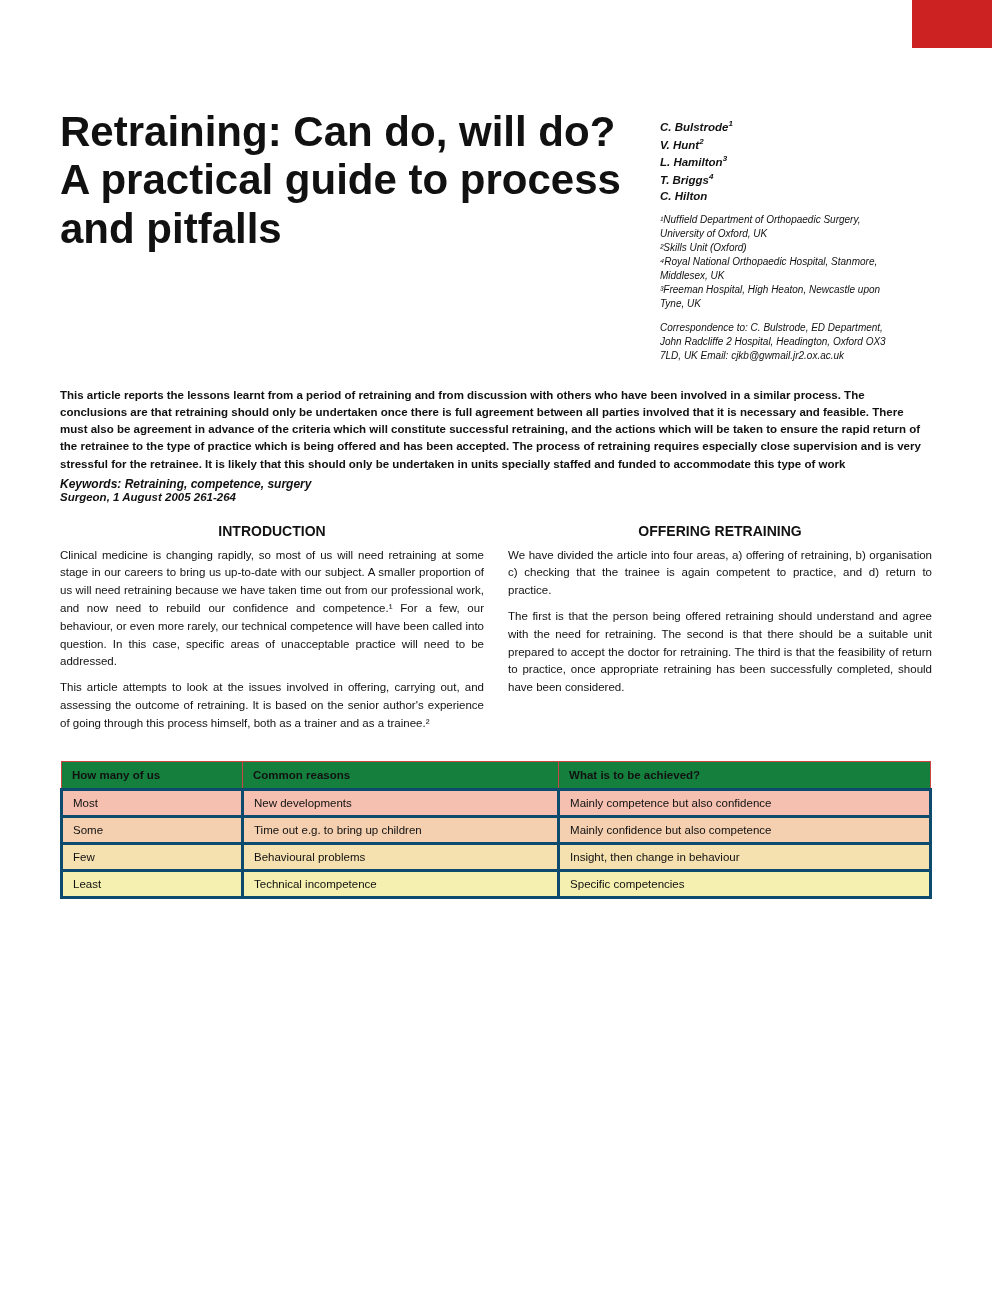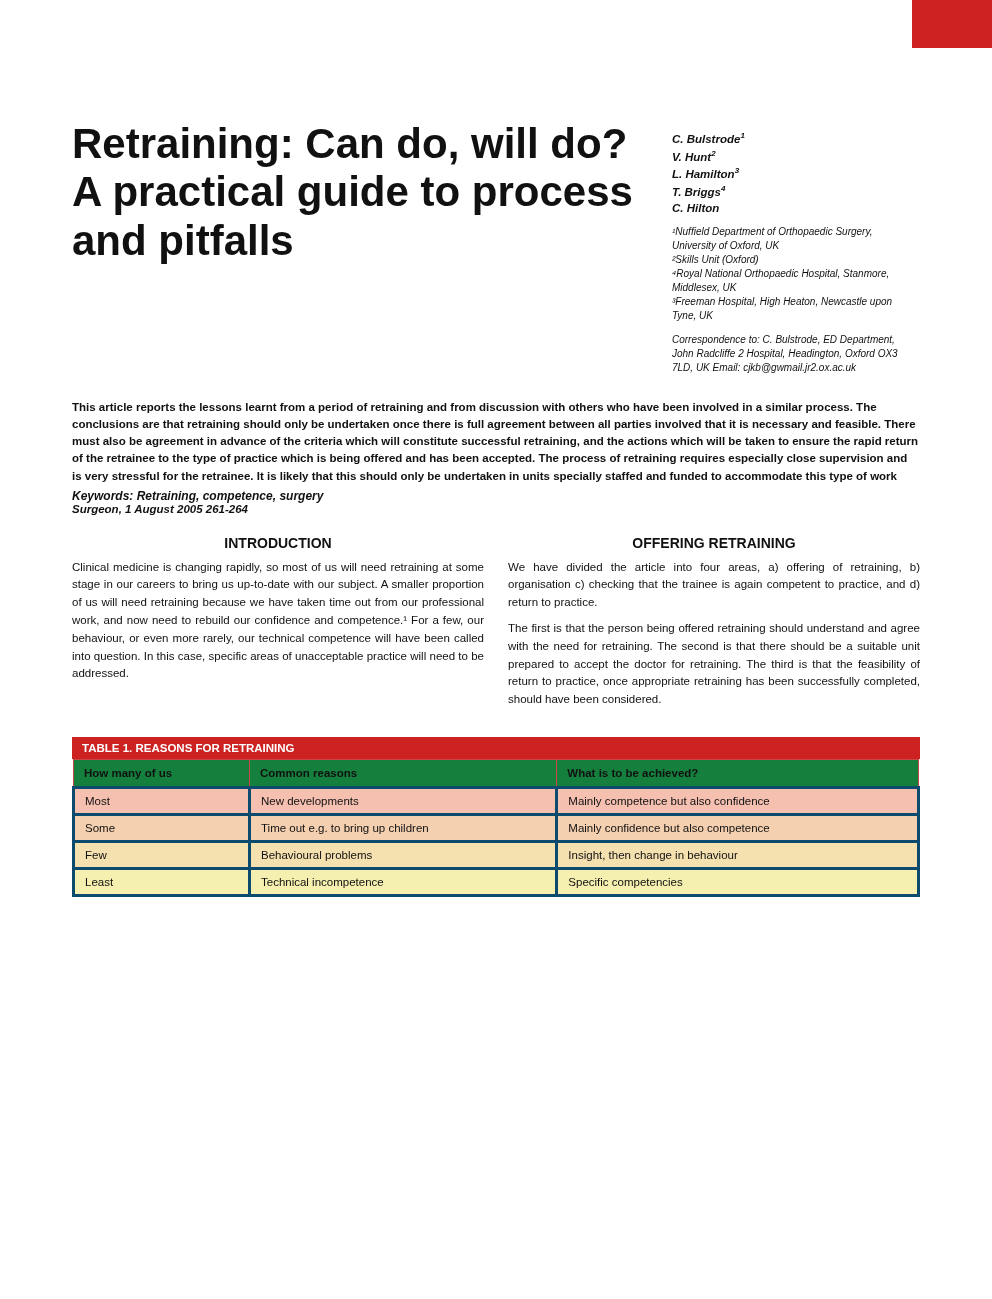--- a/index.html
+++ b/index.html
@@ -9,21 +9,21 @@
       justify-content: center;
       align-items: flex-start;
       min-height: 100vh;
       font-family: 'Times New Roman', Times, serif;
     }
     .page {
       width: 992px;
       min-height: 1299px;
       background: #fff;
       position: relative;
-      padding: 12px;
+      padding: 0;
     }
     .top-red-bar {
       position: absolute;
       top: 0;
       right: 0;
       width: 80px;
       height: 48px;
       background: #cc2222;
     }
     .content-area {
@@ -221,31 +221,31 @@
       <p class="abstract-text">This article reports the lessons learnt from a period of retraining and from discussion with others who have been involved in a similar process. The conclusions are that retraining should only be undertaken once there is full agreement between all parties involved that it is necessary and feasible. There must also be agreement in advance of the criteria which will constitute successful retraining, and the actions which will be taken to ensure the rapid return of the retrainee to the type of practice which is being offered and has been accepted. The process of retraining requires especially close supervision and is very stressful for the retrainee. It is likely that this should only be undertaken in units specially staffed and funded to accommodate this type of work</p>
       <div class="keywords-line">Keywords: Retraining, competence, surgery</div>
       <div class="journal-line">Surgeon, 1 August 2005 261-264</div>
     </div>
 
     <div class="two-col">
 
       <div class="col">
         <div class="section-heading">INTRODUCTION</div>
         <p>Clinical medicine is changing rapidly, so most of us will need retraining at some stage in our careers to bring us up-to-date with our subject. A smaller proportion of us will need retraining because we have taken time out from our professional work, and now need to rebuild our confidence and competence.¹ For a few, our behaviour, or even more rarely, our technical competence will have been called into question. In this case, specific areas of unacceptable practice will need to be addressed.</p>
+        <p>This article attempts to look at the issues involved in offering, carrying out, and assessing the outcome of retraining. It is based on the senior author's experience of going through this process himself, both as a trainer and as a trainee.²</p>
       </div>
 
       <div class="col">
         <div class="section-heading">OFFERING RETRAINING</div>
         <p>We have divided the article into four areas, a) offering of retraining, b) organisation c) checking that the trainee is again competent to practice, and d) return to practice.</p>
         <p>The first is that the person being offered retraining should understand and agree with the need for retraining. The second is that there should be a suitable unit prepared to accept the doctor for retraining. The third is that the feasibility of return to practice, once appropriate retraining has been successfully completed, should have been considered.</p>
       </div>
     </div>
 
     <div class="table-wrapper">
-      <div class="table-title-bar">TABLE 1. REASONS FOR RETRAINING</div>
       <table class="data-table">
         <thead>
           <tr>
             <th>How many of us</th>
             <th>Common reasons</th>
             <th>What is to be achieved?</th>
           </tr>
         </thead>
         <tbody>
           <tr class="row-most">

